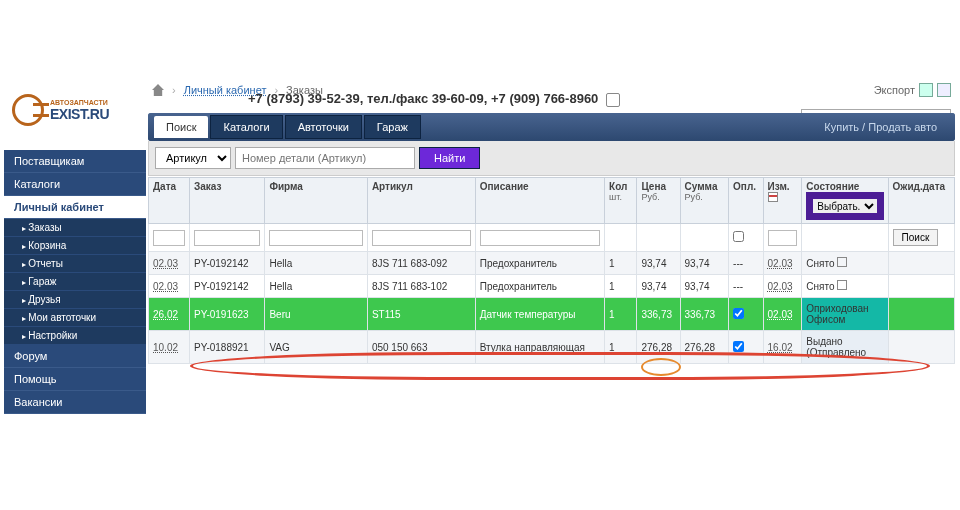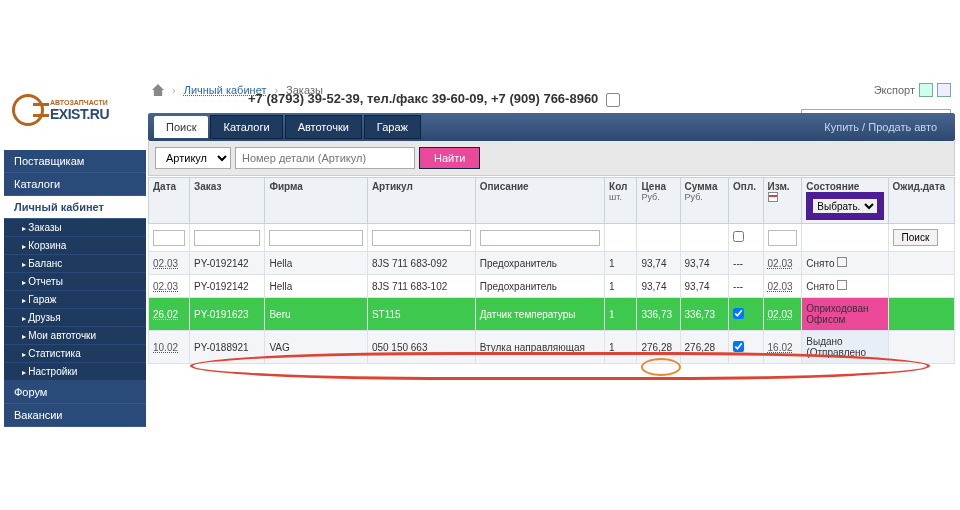--- a/index.html
+++ b/index.html
@@ -18,21 +18,21 @@
 .topbar { background: linear-gradient(#3a5a8a, #2a476e); height: 28px; display: flex; align-items: center; padding: 0 6px; border-radius: 3px; position: relative; }
 .topbar-bg { position: absolute; inset: 0; background: linear-gradient(#4a6590, #2d4870); opacity: 0.9; border-radius: 3px; }
 .topbar-content { position: relative; z-index: 1; display: flex; align-items: center; width: 100%; }
 .tab-white { background: #fff; color: #333; padding: 5px 12px; border-radius: 2px 2px 0 0; font-size: 11px; margin-right: 2px; }
 .tab-blue { background: #1e3a5f; color: #fff; padding: 5px 12px; font-size: 11px; border: 1px solid #0d2340; margin-right: 2px; cursor: pointer; }
 .tab-link { color: #c8d8ec; font-size: 11px; padding: 5px 12px; cursor: pointer; }
 .spacer { flex: 1; }
 .searchbar { background: #e8e8e8; padding: 6px; display: flex; gap: 4px; border: 1px solid #ccc; border-top: none; }
 .sel { background: #fff; border: 1px solid #aaa; padding: 3px 6px; font-size: 11px; height: 22px; }
 .inp { background: #fff; border: 1px solid #aaa; padding: 3px 6px; font-size: 11px; height: 22px; width: 180px; color: #999; }
-.btn-find { background: #ec4899; color: #fff; border: 1px solid #0d2340; padding: 3px 14px; font-size: 11px; height: 22px; cursor: pointer; }
+.btn-find { background: #6d28d9; color: #fff; border: 1px solid #0d2340; padding: 3px 14px; font-size: 11px; height: 22px; cursor: pointer; }
 .sidebar { width: 142px; background: #2a4a7a; color: #fff; margin-top: 65px; position: absolute; left: 4px; top: 85px; }
 .side-item { padding: 5px 10px; border-bottom: 1px solid #3a5a8a; font-size: 11px; cursor: pointer; }
 .side-item.active { background: #fff; color: #2a4a7a; font-weight: bold; }
 .side-sub { background: #1e3a5f; }
 .side-sub .side-item { padding: 3px 10px 3px 18px; font-size: 10px; border-bottom: 1px solid #2a4a7a; }
 .side-sub .side-item::before { content: '▸ '; font-size: 8px; }
 .content { margin-left: 148px; padding-top: 75px; width: calc(100% - 153px); }
 .breadcrumb { display: flex; align-items: center; gap: 6px; padding: 8px 4px; color: #666; }
 .bc-sep::before { content: '›'; color: #aaa; margin: 0 2px; }
 .bc-link { color: #2a68b0; text-decoration: underline dotted; cursor: pointer; }
@@ -103,29 +103,28 @@
   </div>
 </div>
 
 <div class="sidebar">
   <div class="side-item">Поставщикам</div>
   <div class="side-item">Каталоги</div>
   <div class="side-item active">Личный кабинет</div>
   <div class="side-sub">
     <div class="side-item">Заказы</div>
     <div class="side-item">Корзина</div>
-    <div class="side-item">Баланс</div>
     <div class="side-item">Отчеты</div>
     <div class="side-item">Гараж</div>
     <div class="side-item">Друзья</div>
     <div class="side-item">Мои автоточки</div>
-    <div class="side-item">Статистика</div>
     <div class="side-item">Настройки</div>
   </div>
   <div class="side-item">Форум</div>
+  <div class="side-item">Помощь</div>
   <div class="side-item">Вакансии</div>
 </div>
 
 <div class="content">
   <div class="breadcrumb">
     <span class="home-ico"></span>
     <span class="bc-sep"></span>
     <span class="bc-link">Личный кабинет</span>
     <span class="bc-sep"></span>
     <span class="bc-cur">Заказы</span>
@@ -224,21 +223,21 @@
       <td><span class="date-u" style="color:#fff">26.02</span></td>
       <td>PY-0191623</td>
       <td>Beru</td>
       <td>ST115</td>
       <td>Датчик температуры</td>
       <td>1</td>
       <td>336,73</td>
       <td>336,73</td>
       <td><input type="checkbox" checked="" class="chk" style=""></td>
       <td><span class="date-u" style="color:#fff">02.03</span></td>
-      <td style="background:#ec4899;color:#333">Оприходован Офисом</td>
+      <td style="background:#14b8a6;color:#333">Оприходован Офисом</td>
       <td></td>
     </tr>
     <tr class="alt">
       <td><span class="date-u">10.02</span></td>
       <td>PY-0188921</td>
       <td>VAG</td>
       <td>050 150 663</td>
       <td>Втулка направляющая</td>
       <td>1</td>
       <td>276,28</td>

